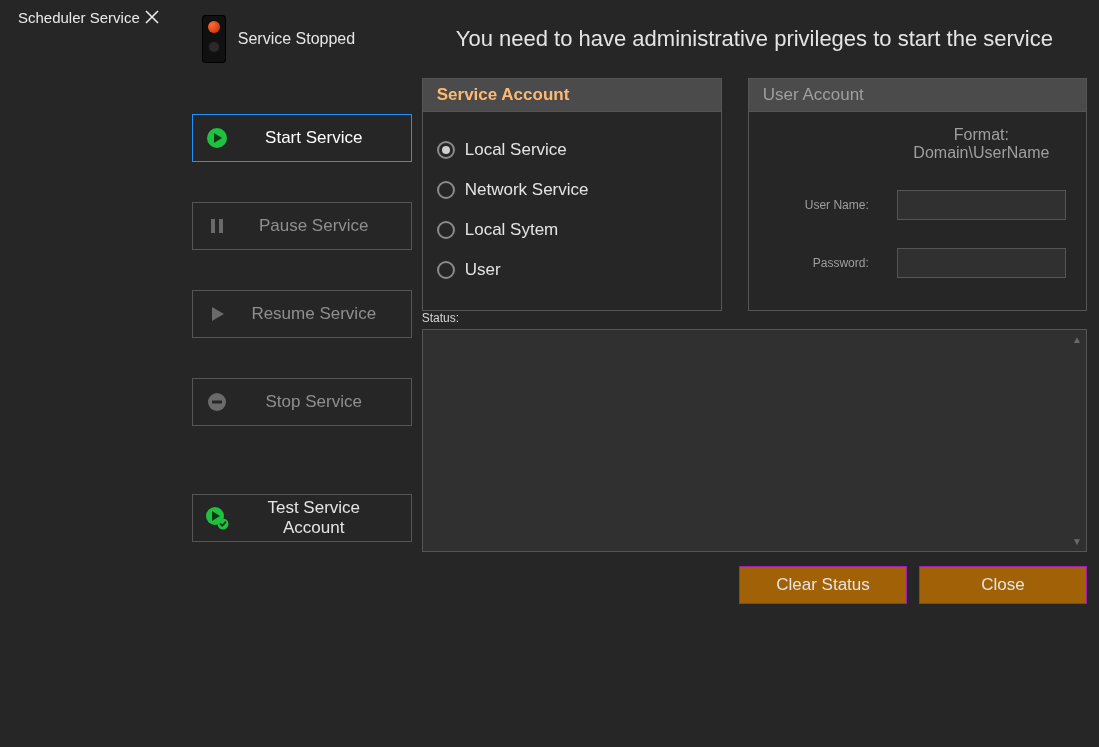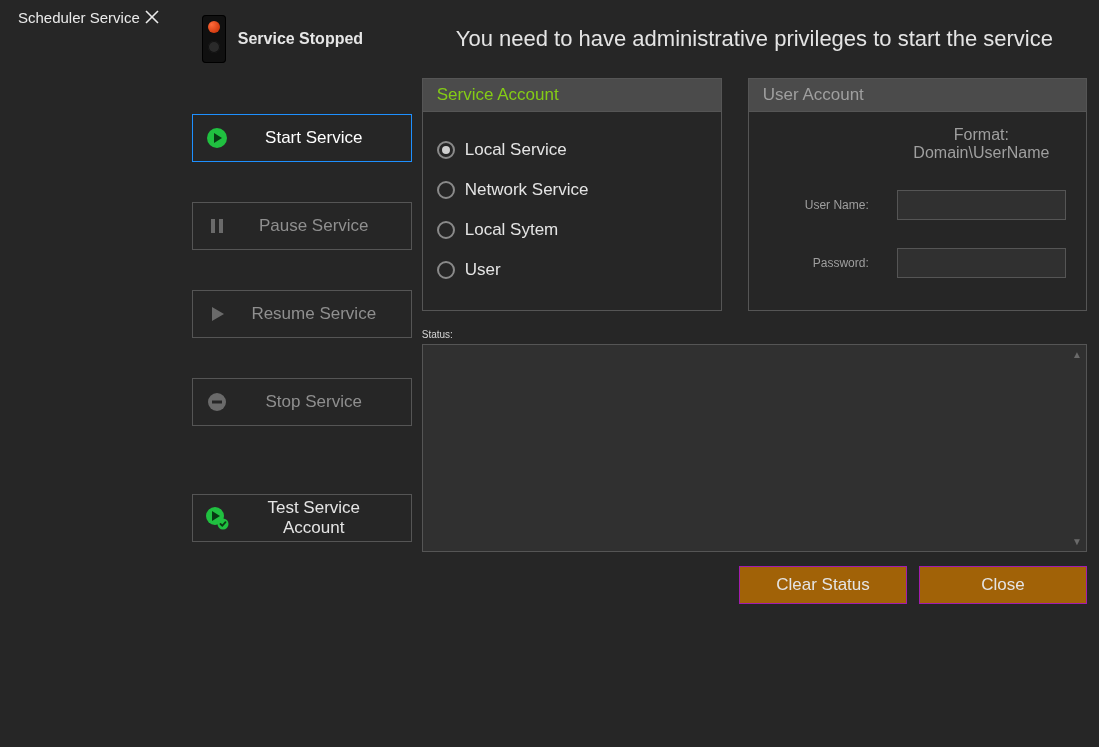--- a/index.html
+++ b/index.html
@@ -24,21 +24,21 @@
   .titlebar .close svg{width:16px;height:16px;stroke:#eaeaea;}
   .body{
     flex:1;display:flex;gap:10px;padding:0 12px 12px 18px;box-sizing:border-box;
   }
   
   .sidebar{
     width:220px;flex:0 0 220px;display:flex;flex-direction:column;
   }
   .service-state{
     height:78px;display:flex;align-items:center;gap:12px;padding-left:10px;
-    color:#e6e6e6;font-size:16px;font-weight:bold;
+    color:#e6e6e6;font-size:16px;
   }
   .traffic-light{
     width:24px;height:48px;position:relative;
     background:#101010;border-radius:4px;
     box-shadow:inset 0 0 0 1px #000;
   }
   .traffic-light::before,.traffic-light::after{
     content:"";position:absolute;left:6px;width:12px;height:12px;border-radius:50%;
   }
   .traffic-light::before{top:6px;background:radial-gradient(circle at 30% 30%,#ff6a3a,#c22a00);} 
@@ -72,21 +72,21 @@
   }
   .panel{
     border:1px solid #555;box-sizing:border-box;
   }
   .panel.left{width:300px;flex:0 0 300px;}
   .panel.right{flex:1;}
   .panel-header{
     height:32px;background:#4b4b4b;display:flex;align-items:center;
     padding-left:14px;font-size:17px;border-bottom:1px solid #555;
   }
-  .panel.left .panel-header{color:#84cc16;font-weight:400;}
+  .panel.left .panel-header{color:#fdba74;font-weight:700;}
   .panel.right .panel-header{color:#9f9f9f;}
   .panel-body{padding:18px 14px 20px 14px;}
   .radio-row{
     display:flex;align-items:center;gap:10px;height:40px;cursor:pointer;
     color:#e4e4e4;font-size:17px;
   }
   .radio{
     width:18px;height:18px;border:2px solid #8a8a8a;border-radius:50%;
     display:flex;align-items:center;justify-content:center;flex:0 0 18px;
     box-sizing:border-box;
@@ -99,21 +99,21 @@
     align-items:center;padding:14px 20px 26px 20px;gap:28px;
   }
   .format-hint{
     grid-column:2;color:#9f9f9f;font-size:16px;text-align:center;
   }
   .field-label{color:#9f9f9f;font-size:12px;text-align:right;}
   .text-input{
     height:30px;border:1px solid #555;background:#303030;box-sizing:border-box;
     color:#ddd;padding:0 6px;font-size:15px;width:100%;
   }
-  .status-label{margin-top:18px;font-size:10px;color:#d6d6d6;}
+  .status-label{font-size:12px;color:#d6d6d6;}
   .status-box{
     margin-top:4px;flex:1;border:1px solid #555;background:#303030;
     min-height:0;height:320px;position:relative;
   }
   .scroll-arrow{position:absolute;right:4px;color:#6a6a6a;font-size:10px;user-select:none;}
   .scroll-arrow.up{top:4px;}
   .scroll-arrow.down{bottom:4px;}
   .footer{
     display:flex;justify-content:flex-end;gap:12px;margin-top:14px;
   }

